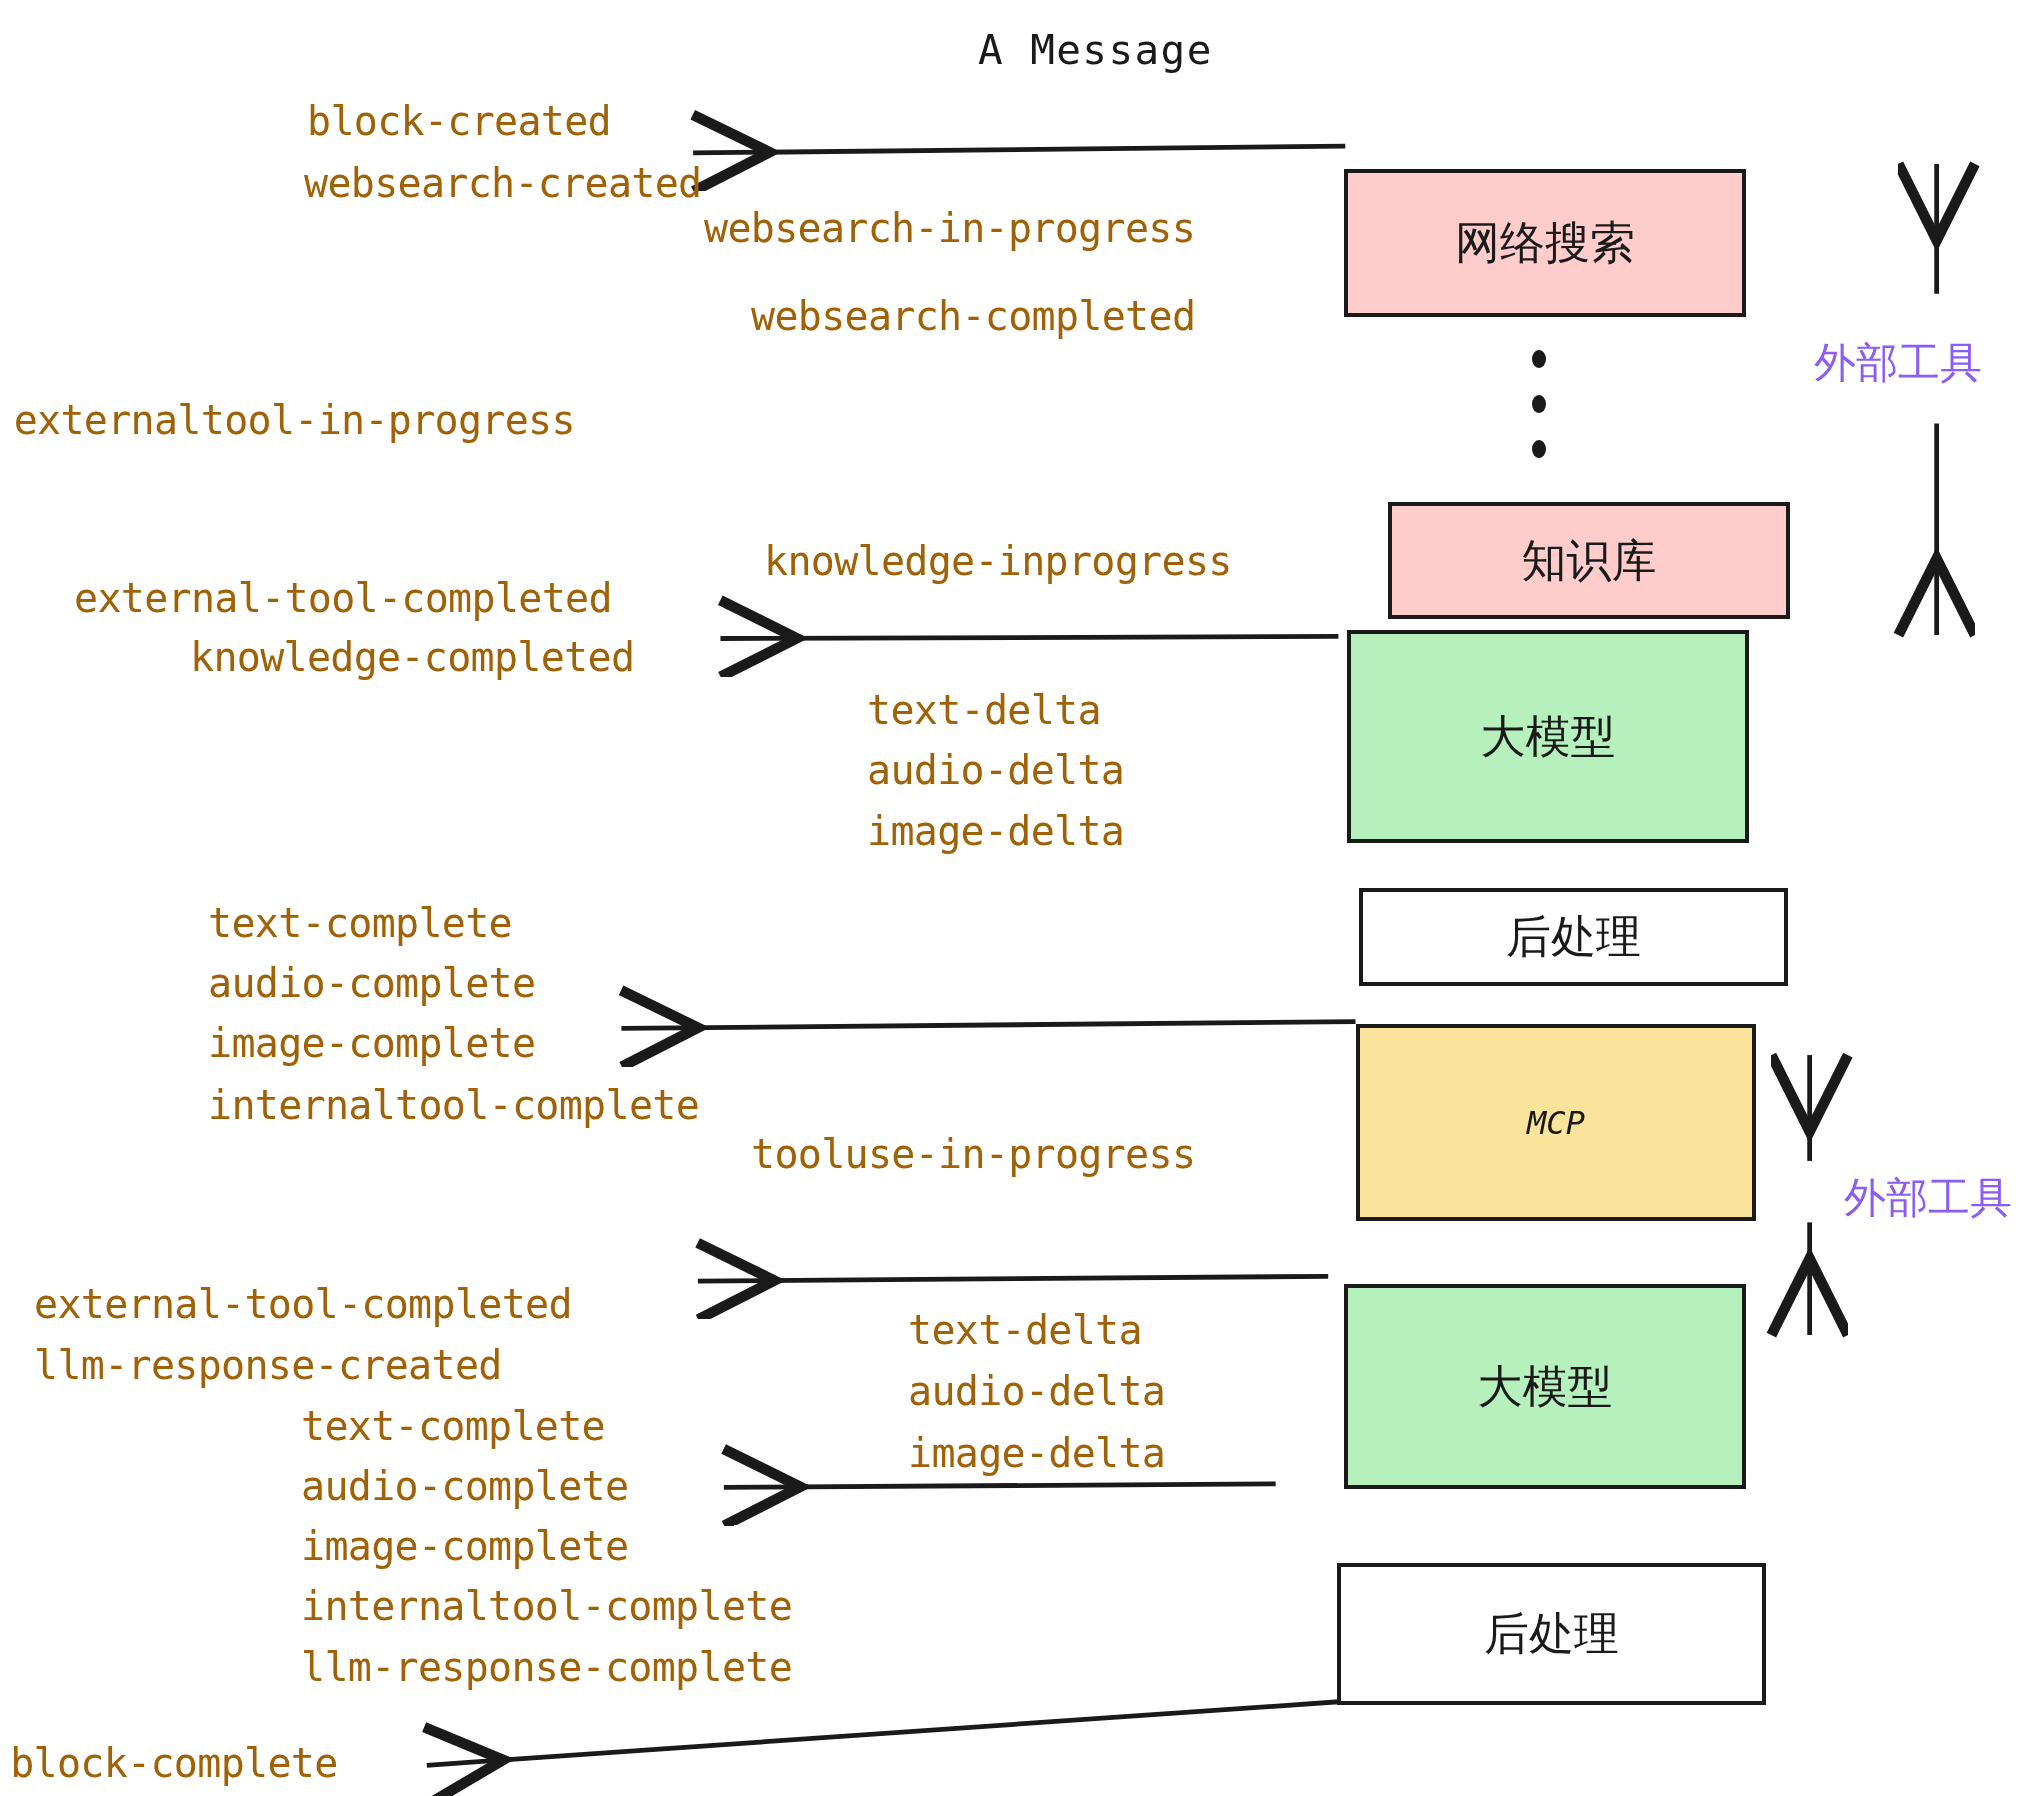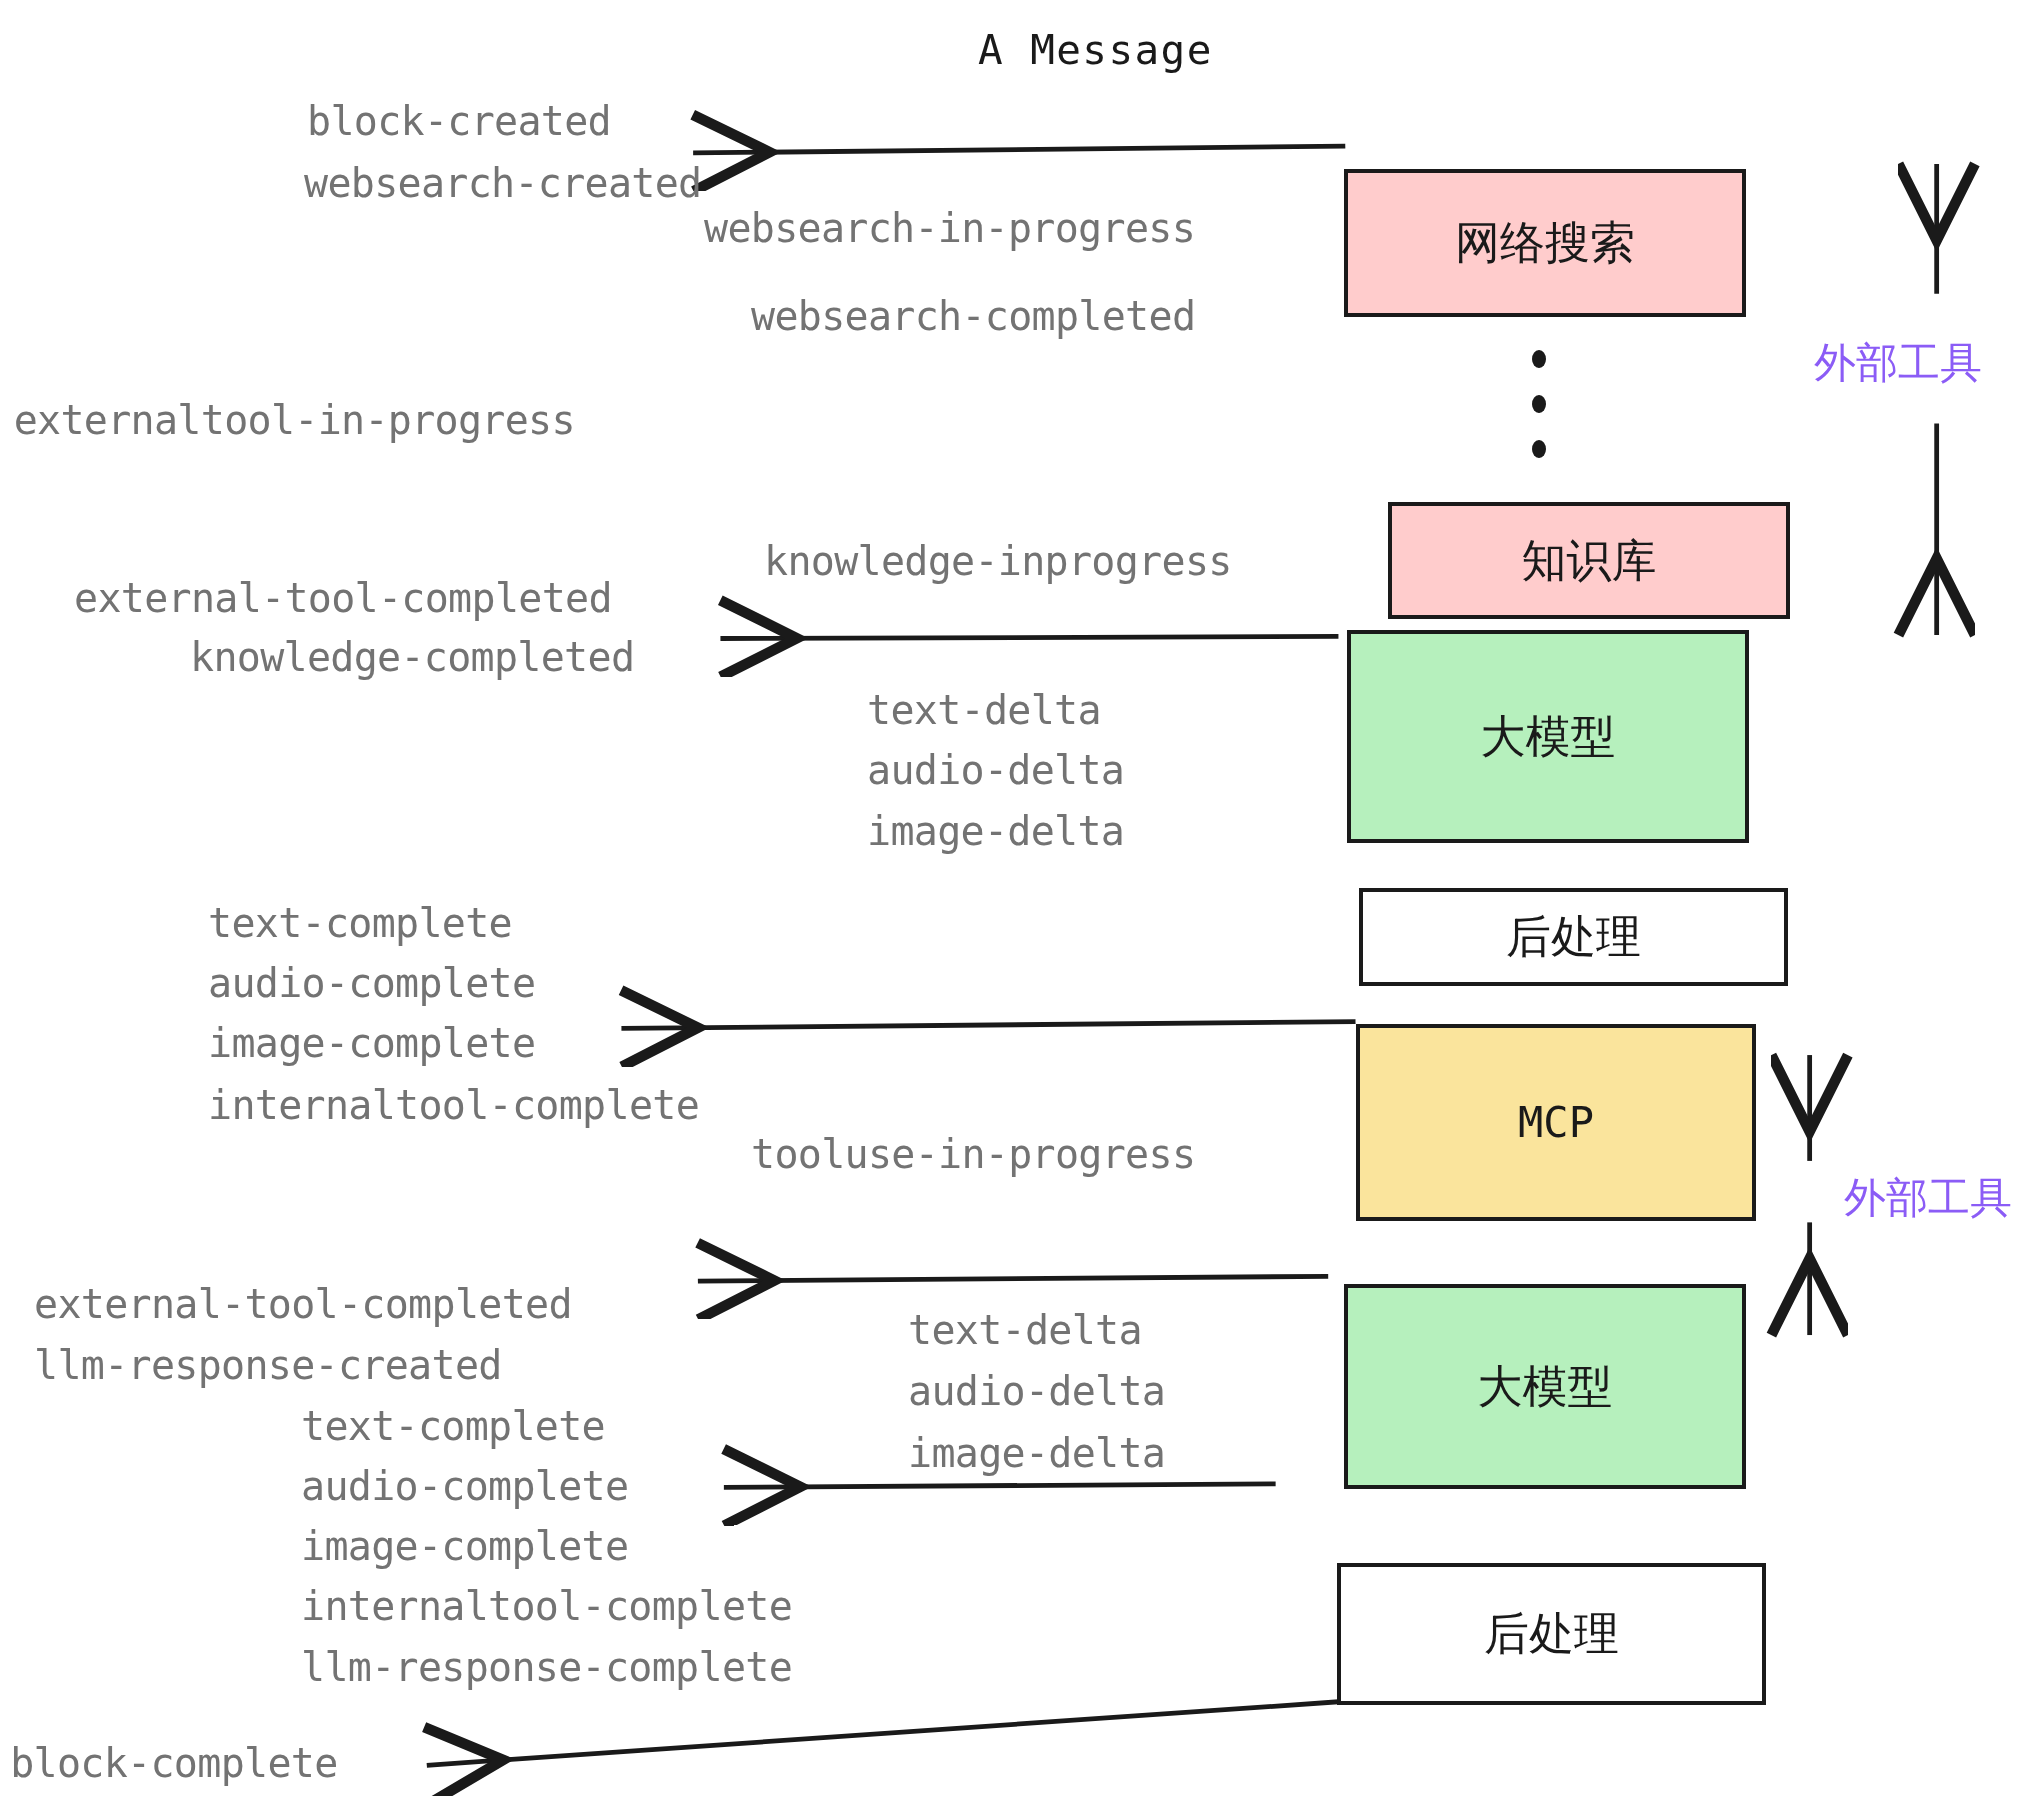--- a/index.html
+++ b/index.html
@@ -6,21 +6,21 @@
   #stage{
     position:relative;
     width:2035px;height:1796px;
     background:#ffffff;
     overflow:hidden;
     font-family:"DejaVu Sans Mono", monospace;
   }
   .lbl{
     position:absolute;
     white-space:pre;
-    color:#737373;
+    color:#a16207;
     font-family:"DejaVu Sans Mono","Liberation Mono",monospace;
     font-size:40px;
     letter-spacing:-0.7px;
     line-height:1;
   }
   .title{
     position:absolute;
     white-space:pre;
     color:#1a1a1a;
     font-family:"DejaVu Sans Mono","Liberation Mono",monospace;
@@ -33,21 +33,22 @@
     border:4.8px solid #1a1a1a;
     display:flex;
     align-items:center;
     justify-content:center;
     color:#1a1a1a;
     font-family:"DejaVu Sans","Liberation Sans",sans-serif;
     font-size:45px;
   }
   .box.mono{
     font-family:"DejaVu Sans Mono","Liberation Mono",monospace;
-    font-size:42px;
+    font-size:32px;
+    font-style:italic;
   }
   .sidelbl{
     position:absolute;
     white-space:pre;
     color:#8b5cf6;
     font-family:Liberation Serif, serif;
     font-size:42px;
   }
   svg.layer{
     position:absolute;left:0;top:0;width:2035px;height:1796px;

